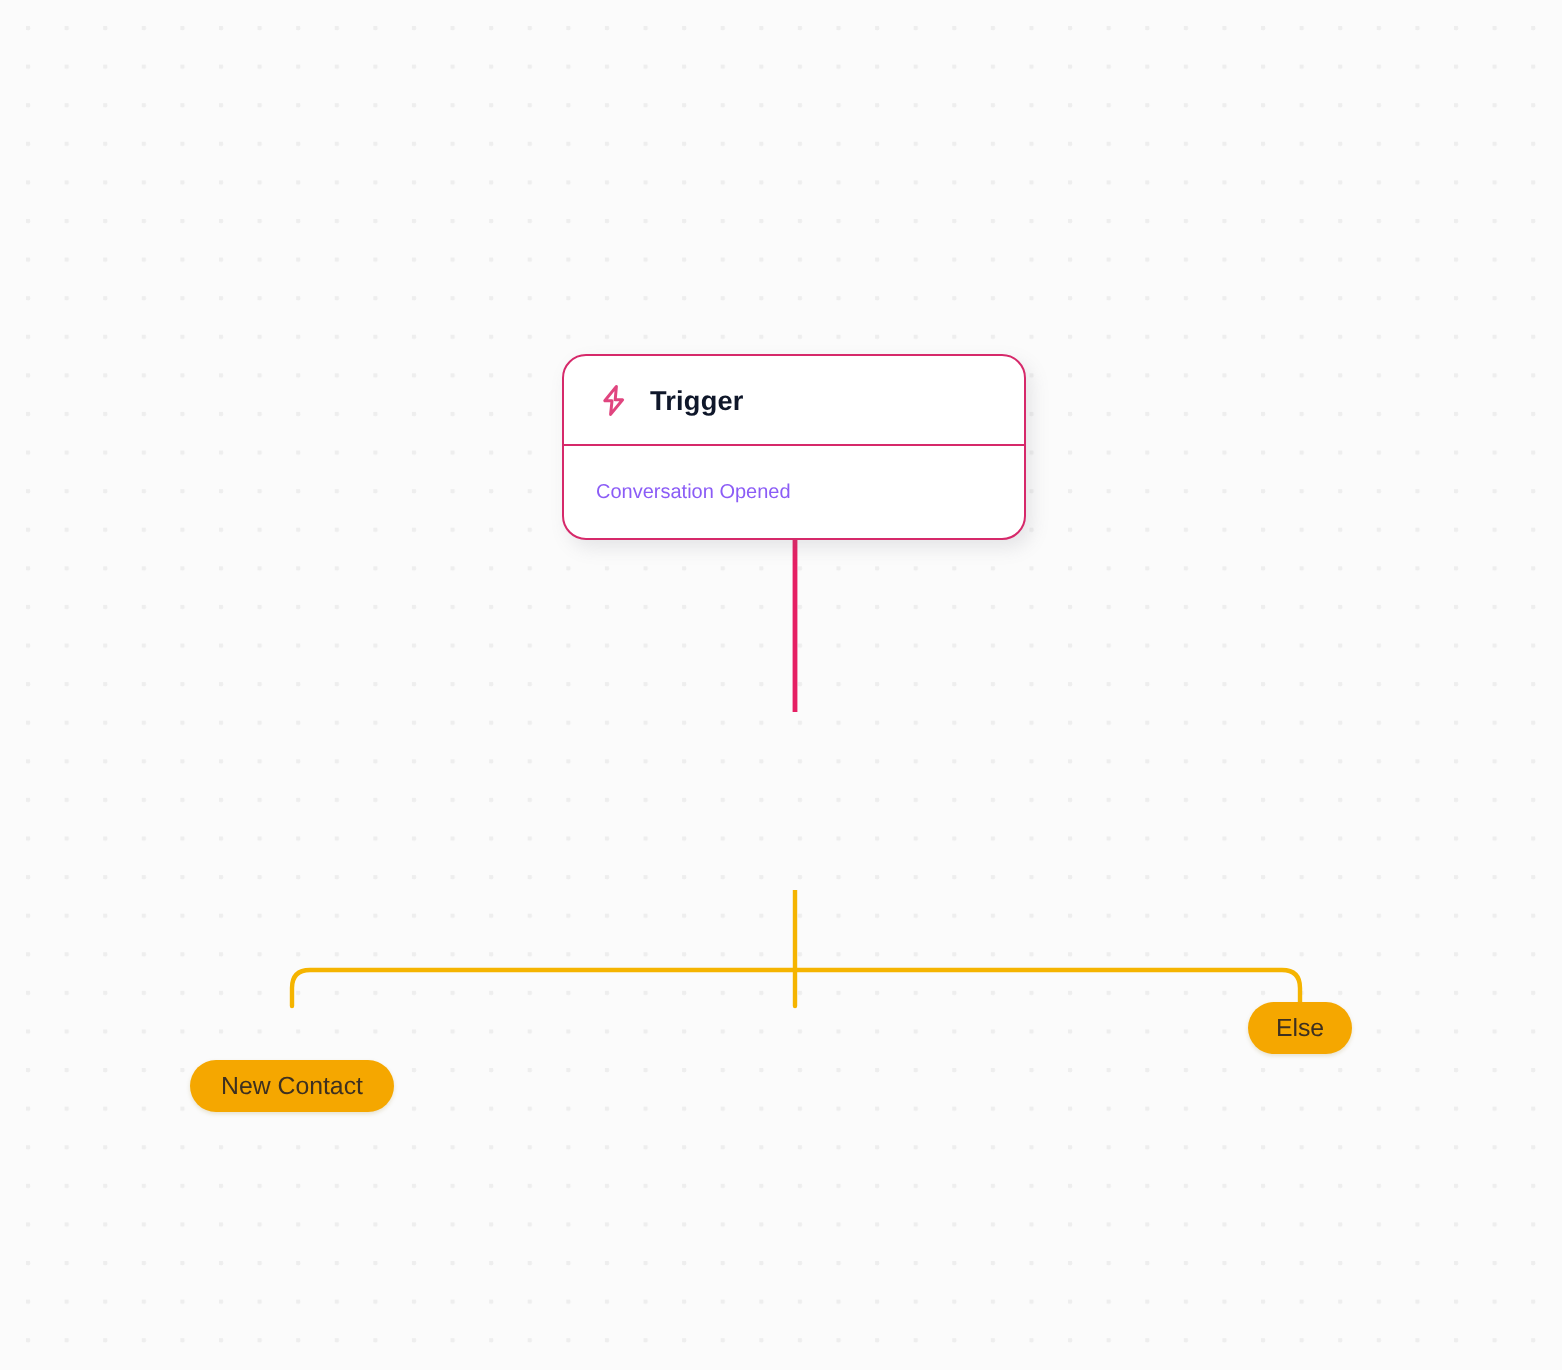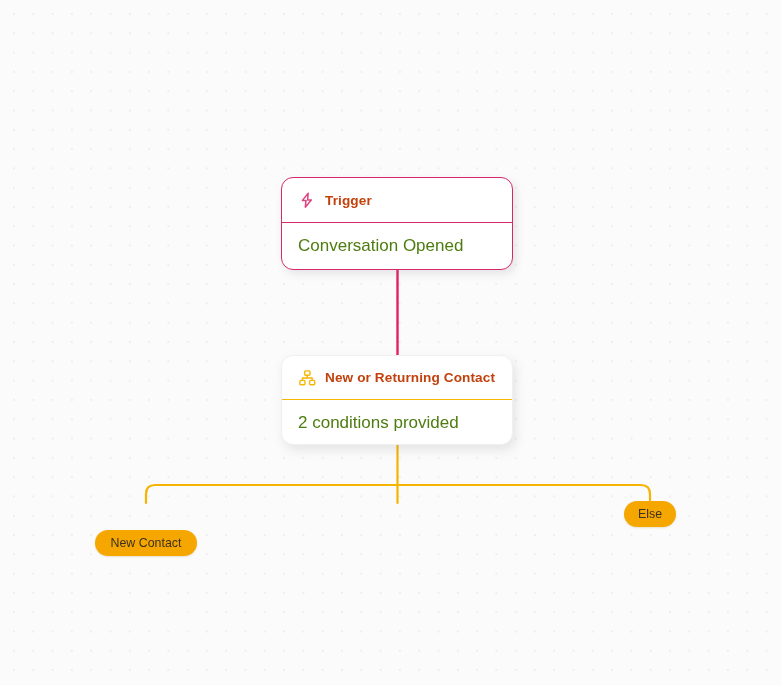--- a/index.html
+++ b/index.html
@@ -78,36 +78,36 @@
     flex: 0 0 18px;
     display: flex;
     align-items: center;
     justify-content: center;
     margin-right: 9px;
   }
 
   .node-title {
     font-size: 13.6px;
     font-weight: 600;
-    color: #c2410c;
+    color: #0f172a;
     letter-spacing: 0.1px;
     white-space: nowrap;
   }
 
   .node-body {
     display: flex;
     align-items: center;
     height: 46px;
     padding-left: 16px;
     box-sizing: border-box;
   }
 
   .node-body-text {
-    font-size: 17px;
-    color: #4d7c0f;
+    font-size: 10px;
+    color: #8b5cf6;
     white-space: nowrap;
   }
 
   
   .pill {
     position: absolute;
     box-sizing: border-box;
     background: #f5a700;
     border-radius: 999px;
     height: 26px;
@@ -150,38 +150,20 @@
           <path d="M9.2 1.2 L3.4 8.4 L7.0 8.4 L6.3 15.2 L12.3 7.9 L8.6 7.9 Z" fill="none" stroke="#e0457f" stroke-width="1.5" stroke-linejoin="round" stroke-linecap="round"></path>
         </svg>
       </span>
       <span class="node-title">Trigger</span>
     </div>
     <div class="node-body">
       <span class="node-body-text">Conversation Opened</span>
     </div>
   </div>
 
-  <div class="node node-condition">
-    <div class="node-header">
-      <span class="node-icon">
-        <svg width="17" height="16" viewBox="0 0 17 16" xmlns="http://www.w3.org/2000/svg">
-          <g stroke="#f5b700" stroke-width="1.4" fill="none" stroke-linecap="round">
-            <rect x="5.6" y="0.9" width="5.4" height="4.4" rx="1"></rect>
-            <rect x="0.9" y="10.4" width="5.1" height="4.4" rx="1"></rect>
-            <rect x="10.6" y="10.4" width="5.1" height="4.4" rx="1"></rect>
-            <path d="M8.3 5.4 L8.3 8.0 M3.4 8.0 L13.2 8.0 M3.4 8.0 L3.4 10.4 M13.2 8.0 L13.2 10.4"></path>
-          </g>
-        </svg>
-      </span>
-      <span class="node-title">New or Returning Contact</span>
-    </div>
-    <div class="node-body">
-      <span class="node-body-text">2 conditions provided</span>
-    </div>
-  </div>
 
   <div class="pill pill-new">
     <span>New Contact</span>
   </div>
 
 
   <div class="pill pill-else">
     <span>Else</span>
   </div>
 

